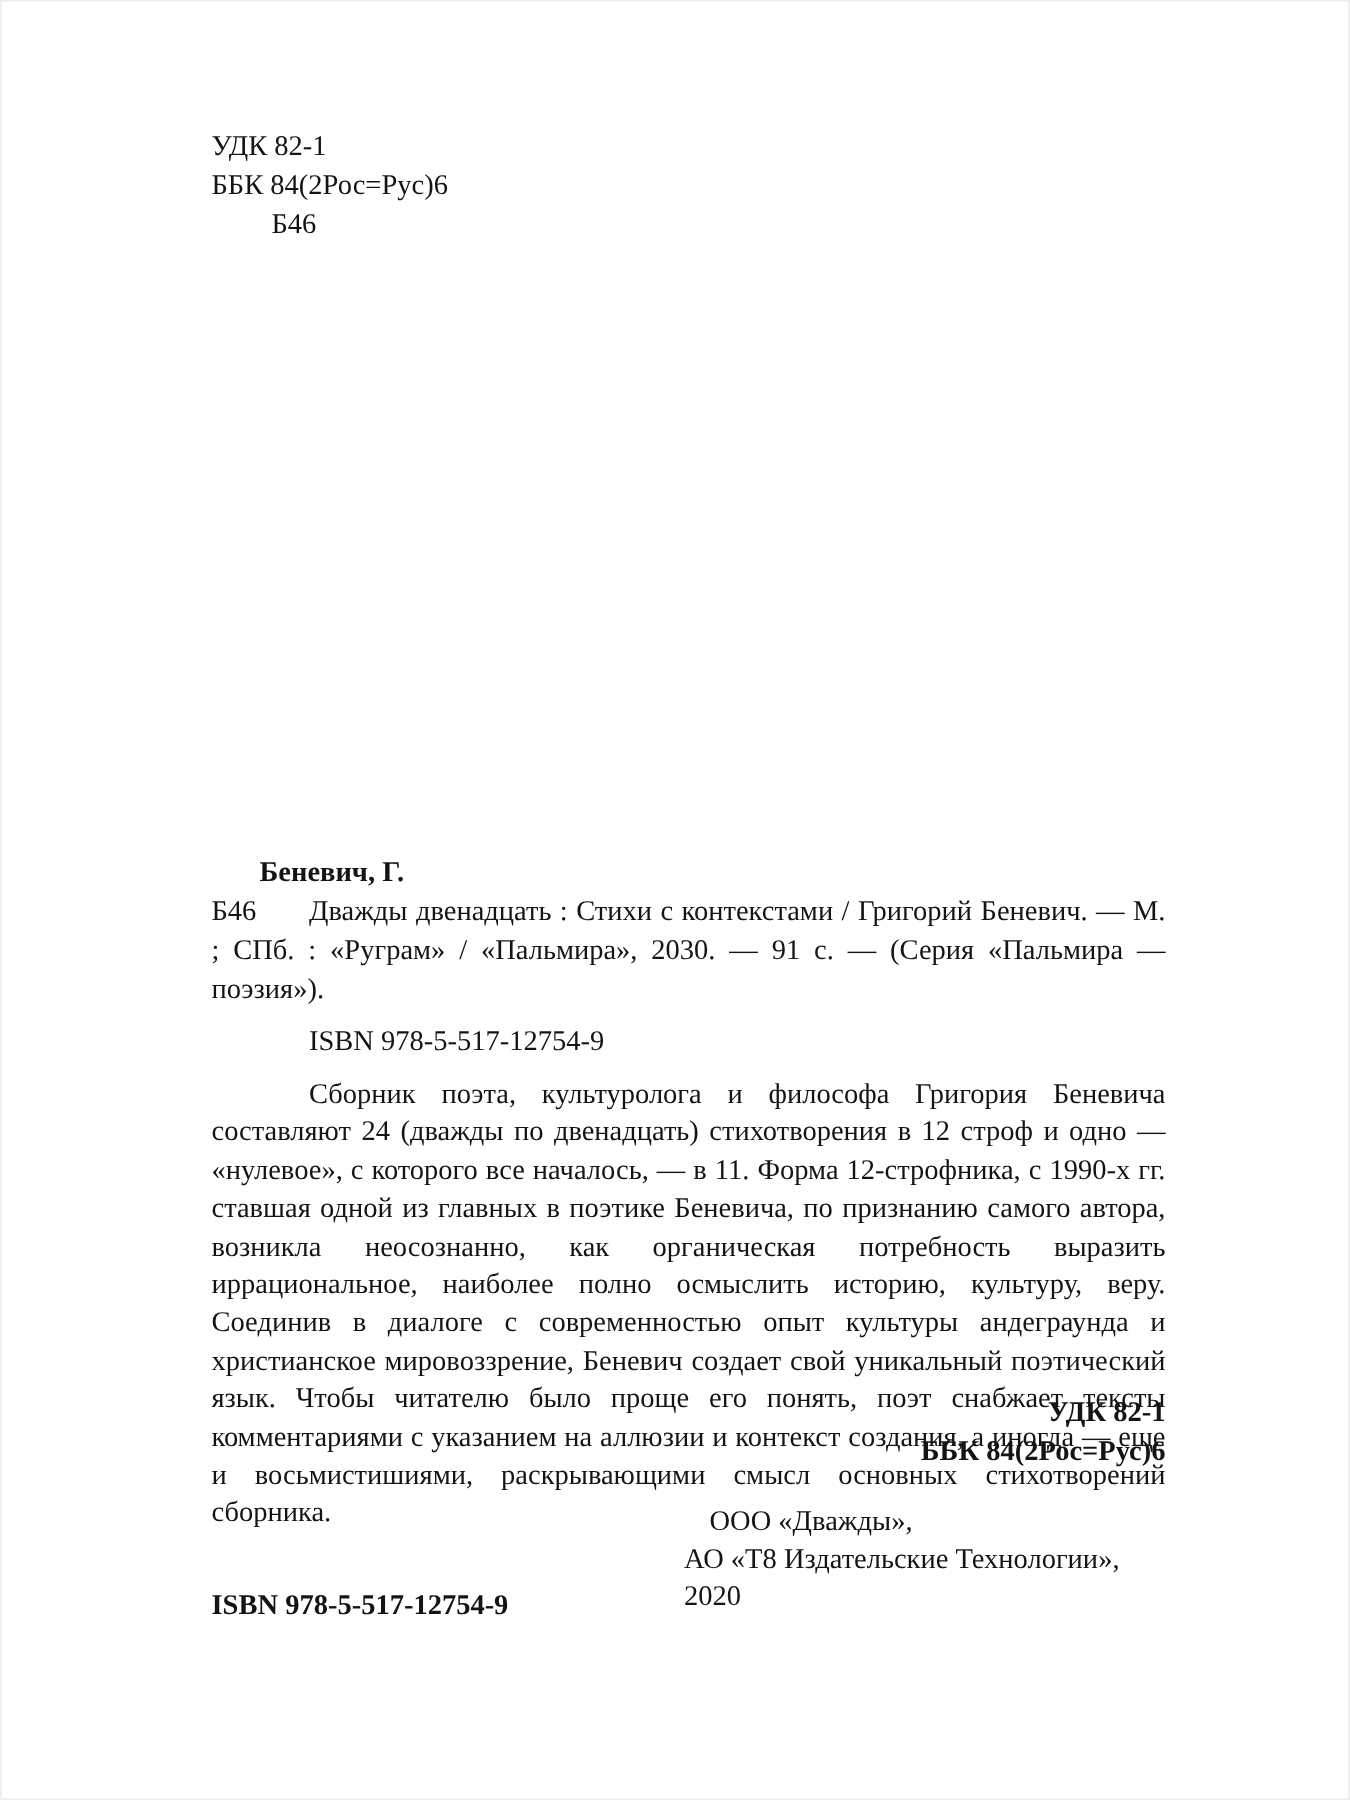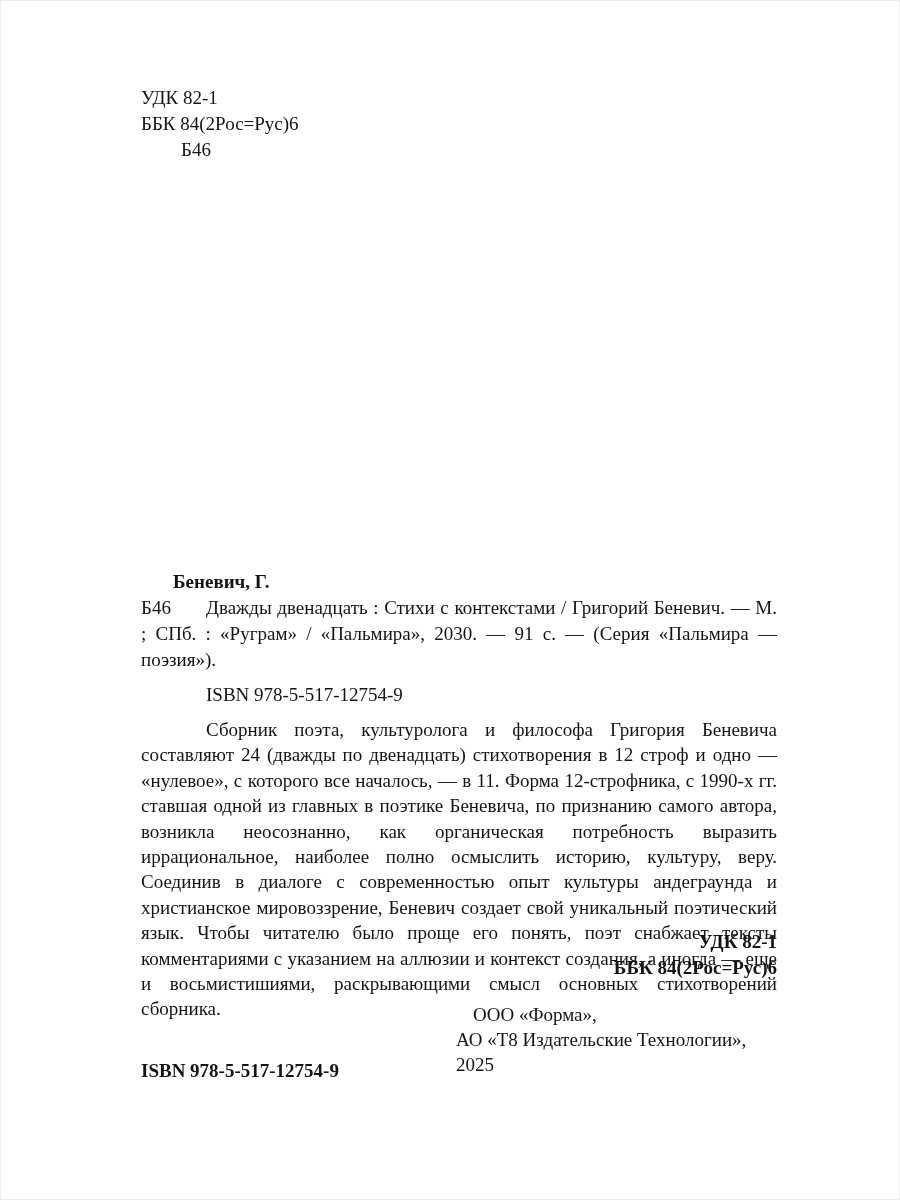--- a/index.html
+++ b/index.html
@@ -103,19 +103,19 @@
     <p class="isbn-line">ISBN 978-5-517-12754-9</p>
     <p class="annotation">Сборник поэта, культуролога и философа Григория Беневича составляют 24 (дважды по двенадцать) стихотворения в 12 строф и одно — «нулевое», с которого все началось, — в 11. Форма 12-строфника, с 1990-х гг. ставшая одной из главных в поэтике Беневича, по признанию самого автора, возникла неосознанно, как органическая потребность выразить иррациональное, наиболее полно осмыслить историю, культуру, веру. Соединив в диалоге с современностью опыт культуры андеграунда и христианское мировоззрение, Беневич создает свой уникальный поэтический язык. Чтобы читателю было проще его понять, поэт снабжает тексты комментариями с указанием на аллюзии и контекст создания, а иногда — еще и восьмистишиями, раскрывающими смысл основных стихотворений сборника.</p>
   </div>
 
   <div class="codes-right">
     <div>УДК 82-1</div>
     <div>ББК 84(2Рос=Рус)6</div>
   </div>
 
   <div class="copyright">
-    <div class="ind">ООО «Форма»,</div>
-    <div>АО «Т8 Издательские Технологии», 2025</div>
+    <div class="ind">ООО «Дважды»,</div>
+    <div>АО «Т8 Издательские Технологии», 2020</div>
   </div>
 
   <div class="footer-isbn">ISBN 978-5-517-12754-9</div>
 
 </div>
 
 </body></html>

